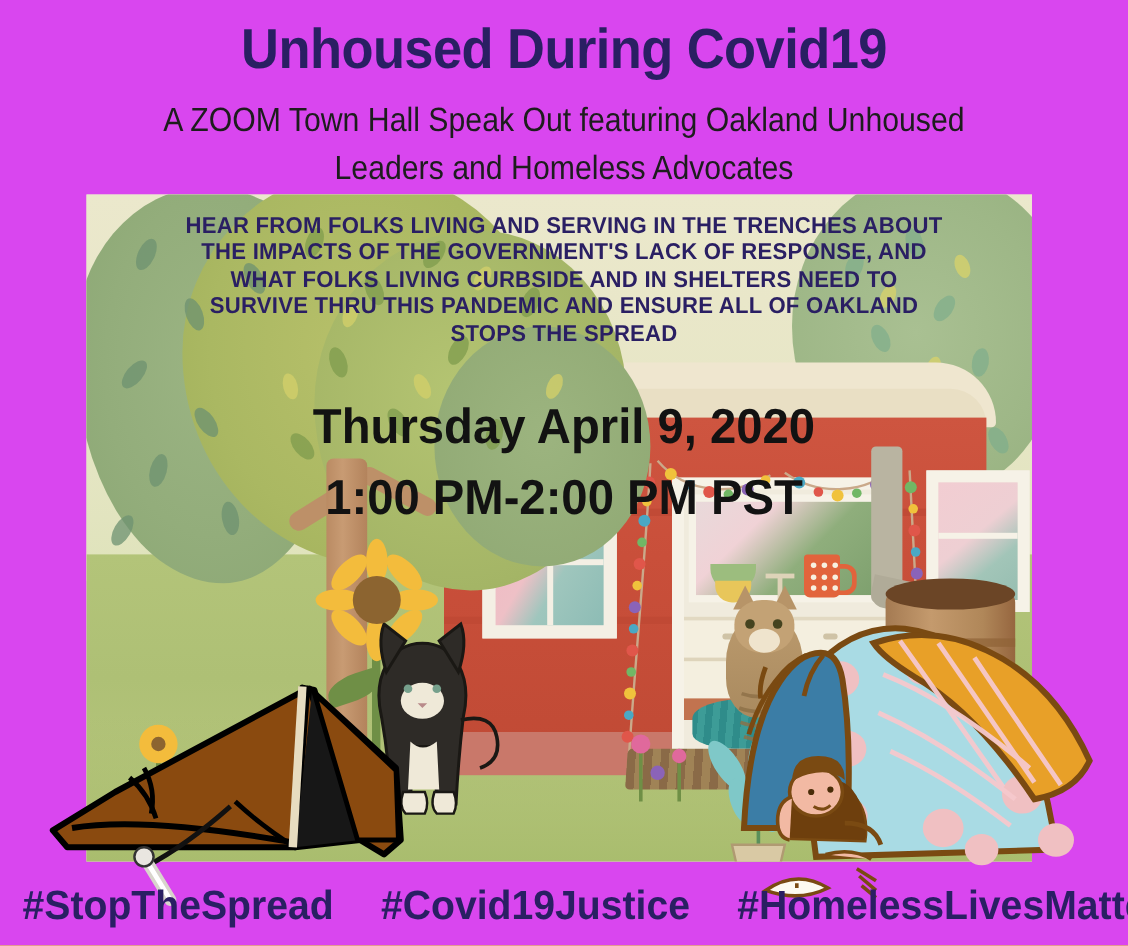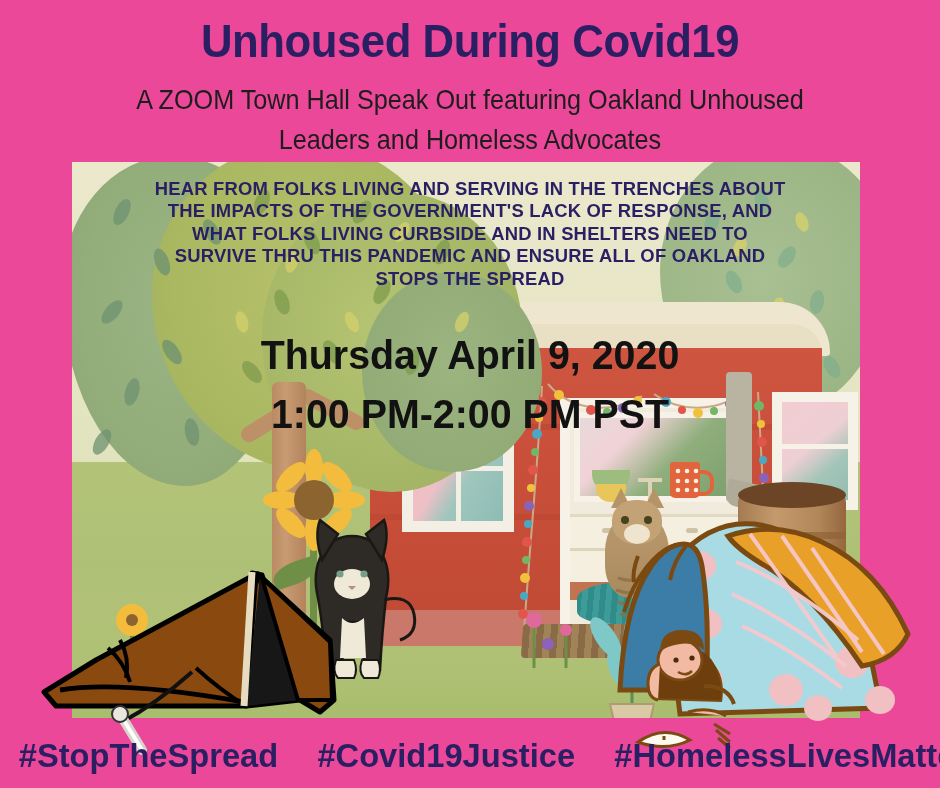--- a/index.html
+++ b/index.html
@@ -3,21 +3,21 @@
 <meta charset="utf-8">
 <title>Unhoused During Covid19</title>
 <style>
   html,body{margin:0;padding:0;}
   body{
     width:940px;height:788px;overflow:hidden;
     background:#e8a028;
     font-family:"Liberation Sans", sans-serif;
     position:relative;
   }
-  .flyer{position:absolute;inset:0;background:#ec4899;text-decoration:underline;}
+  .flyer{position:absolute;inset:0;background:#d946ef;text-decoration:underline;}
 
   
   .title{
     position:absolute;top:16px;left:0;width:940px;
     text-align:center;
     font-family:"Liberation Sans Narrow","Liberation Sans",sans-serif;
     font-weight:bold;
     font-size:47px;
     letter-spacing:-0.5px;
     color:#2a1f63;

